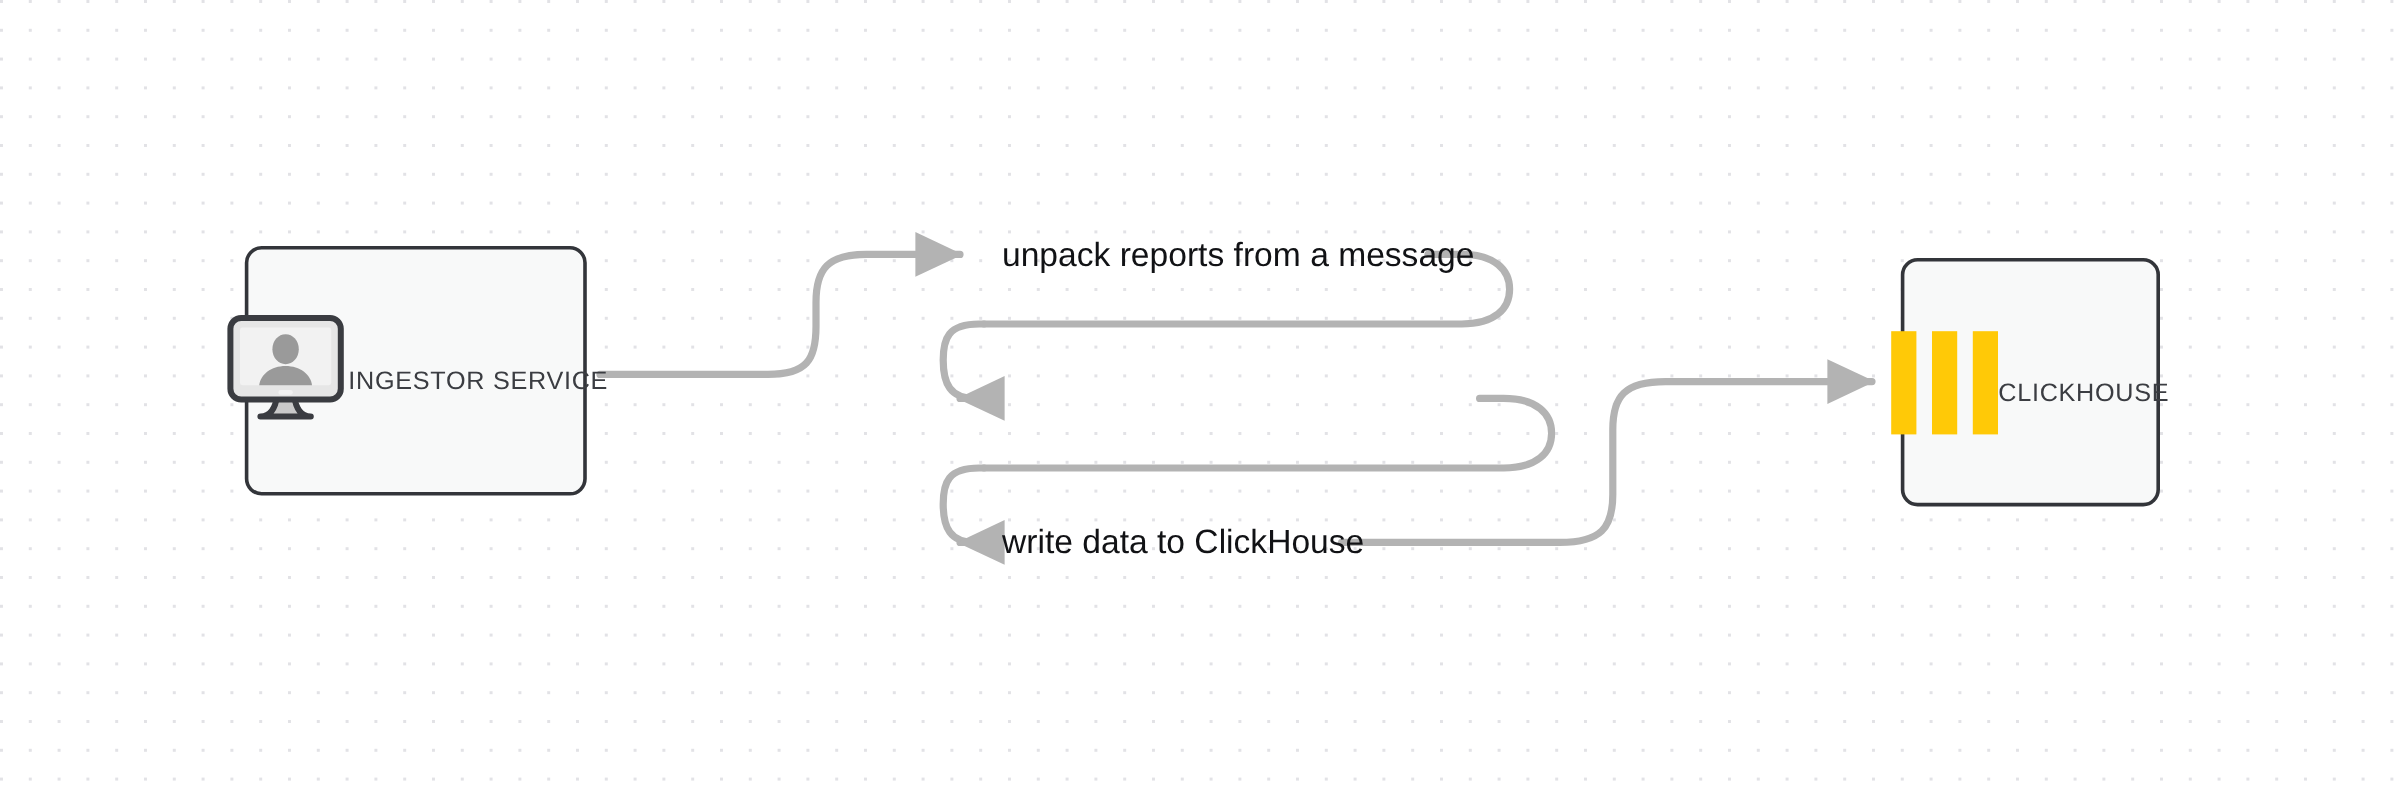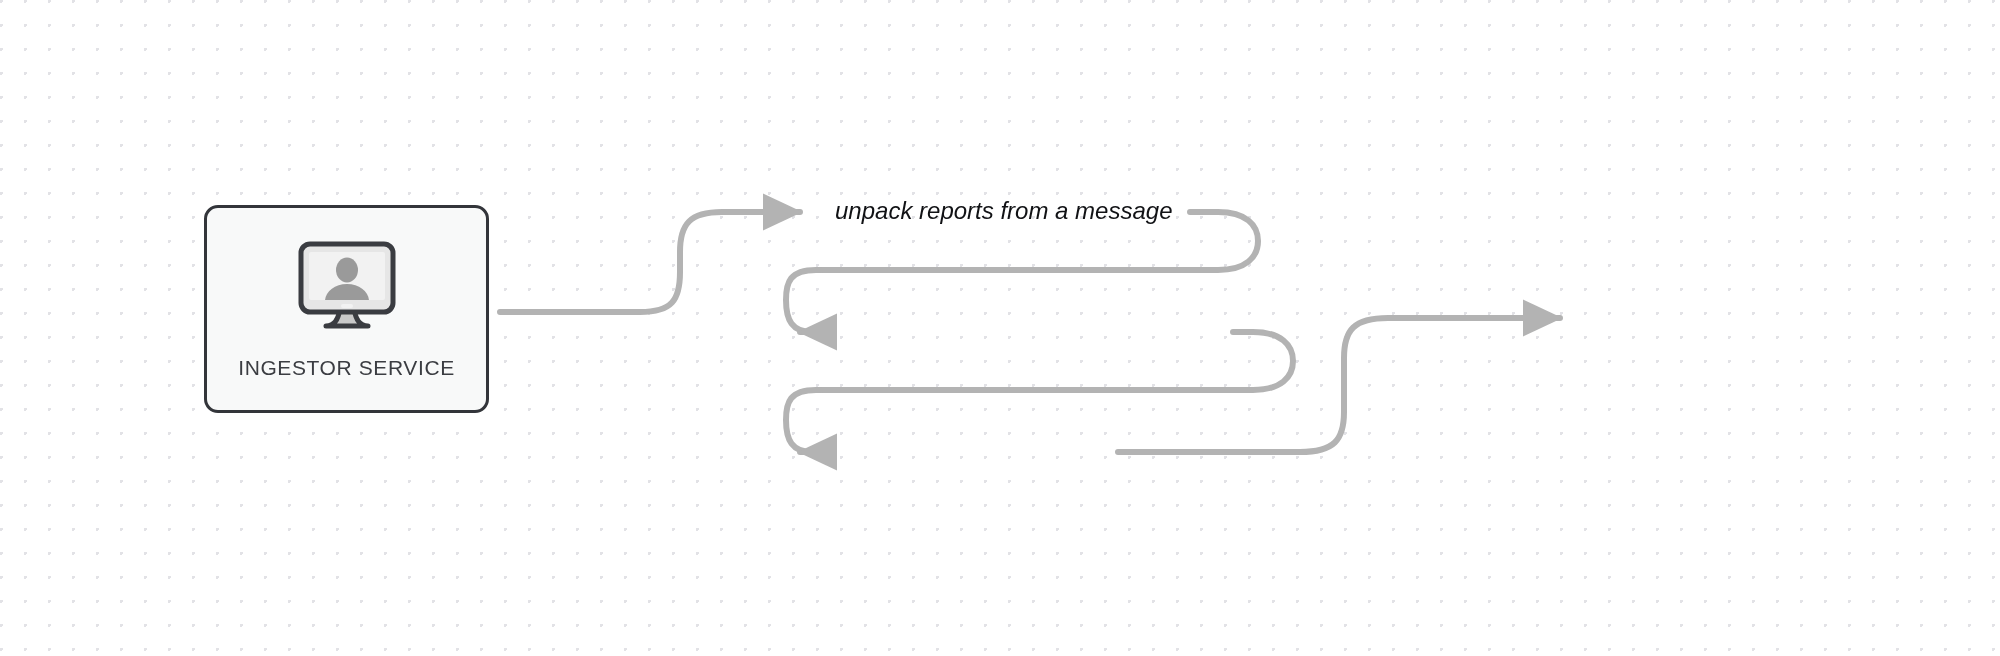--- a/index.html
+++ b/index.html
@@ -30,21 +30,21 @@
   }
 
   
   .node {
     position: absolute;
     box-sizing: border-box;
     background: #f8f9f9;
     border: 3px solid #33353a;
     border-radius: 14px;
     display: flex;
-    flex-direction: column;
+    flex-direction: row;
     align-items: center;
     justify-content: center;
   }
   .node-label {
     font-size: 21px;
     letter-spacing: 0.6px;
     color: #3b3d42;
     font-weight: 400;
     white-space: nowrap;
   }
@@ -76,26 +76,25 @@
   }
   .ch-bar {
     width: 21px;
     height: 86px;
     background: #ffc907;
   }
 
   
   .edge-label {
     position: absolute;
-    font-size: 24px;
+    font-size: 28px;
     color: #111215;
     white-space: nowrap;
     background: transparent;
     line-height: 1;
-    font-style: italic;
   }
   #label-unpack     { left: 835px; top: 199px; }
   #label-processing { left: 835px; top: 319px; }
   #label-write      { left: 835px; top: 438px; }
 </style>
 </head>
 <body>
 
 <div id="canvas">
 
@@ -142,20 +141,21 @@
       <path d="M 1118 452
                L 1300 452
                C 1334 452 1344 440 1344 412
                L 1344 358
                C 1344 330 1354 318 1388 318
                L 1560 318" marker-end="url(#arrowhead)"></path>
     </g>
   </svg>
 
   <div class="edge-label" id="label-unpack">unpack reports from a message</div>
+  <div class="edge-label" id="label-write">write data to ClickHouse</div>
 
   <div class="node" id="node-ingestor">
     <span class="monitor-icon">
       <svg width="104" height="96" viewBox="0 0 104 96" xmlns="http://www.w3.org/2000/svg">
 
         <path d="M31 88 C41 88 44 78 45 70 L59 70 C60 78 63 88 73 88 Z" fill="#c9c9c9" stroke="#3a3c41" stroke-width="5" stroke-linejoin="round"></path>
 
         <rect x="6" y="6" width="92" height="68" rx="9" ry="9" fill="#e6e6e6" stroke="#3a3c41" stroke-width="5"></rect>
 
         <rect x="14" y="14" width="76" height="48" rx="2" ry="2" fill="#f2f2f2"></rect>
@@ -163,14 +163,22 @@
         <rect x="46" y="66" width="12" height="4" rx="2" ry="2" fill="#f2f2f2"></rect>
 
         <ellipse cx="52" cy="32" rx="11" ry="12.5" fill="#9a9a9a"></ellipse>
 
         <path d="M52 46 C64 46 73 53 74 62 L30 62 C31 53 40 46 52 46 Z" fill="#9a9a9a"></path>
       </svg>
     </span>
     <span class="node-label">INGESTOR SERVICE</span>
   </div>
 
+  <div class="node" id="node-clickhouse">
+    <span class="ch-icon">
+      <span class="ch-bar"></span>
+      <span class="ch-bar"></span>
+      <span class="ch-bar"></span>
+    </span>
+    <span class="node-label">CLICKHOUSE</span>
+  </div>
 
 </div>
 
 </body></html>

